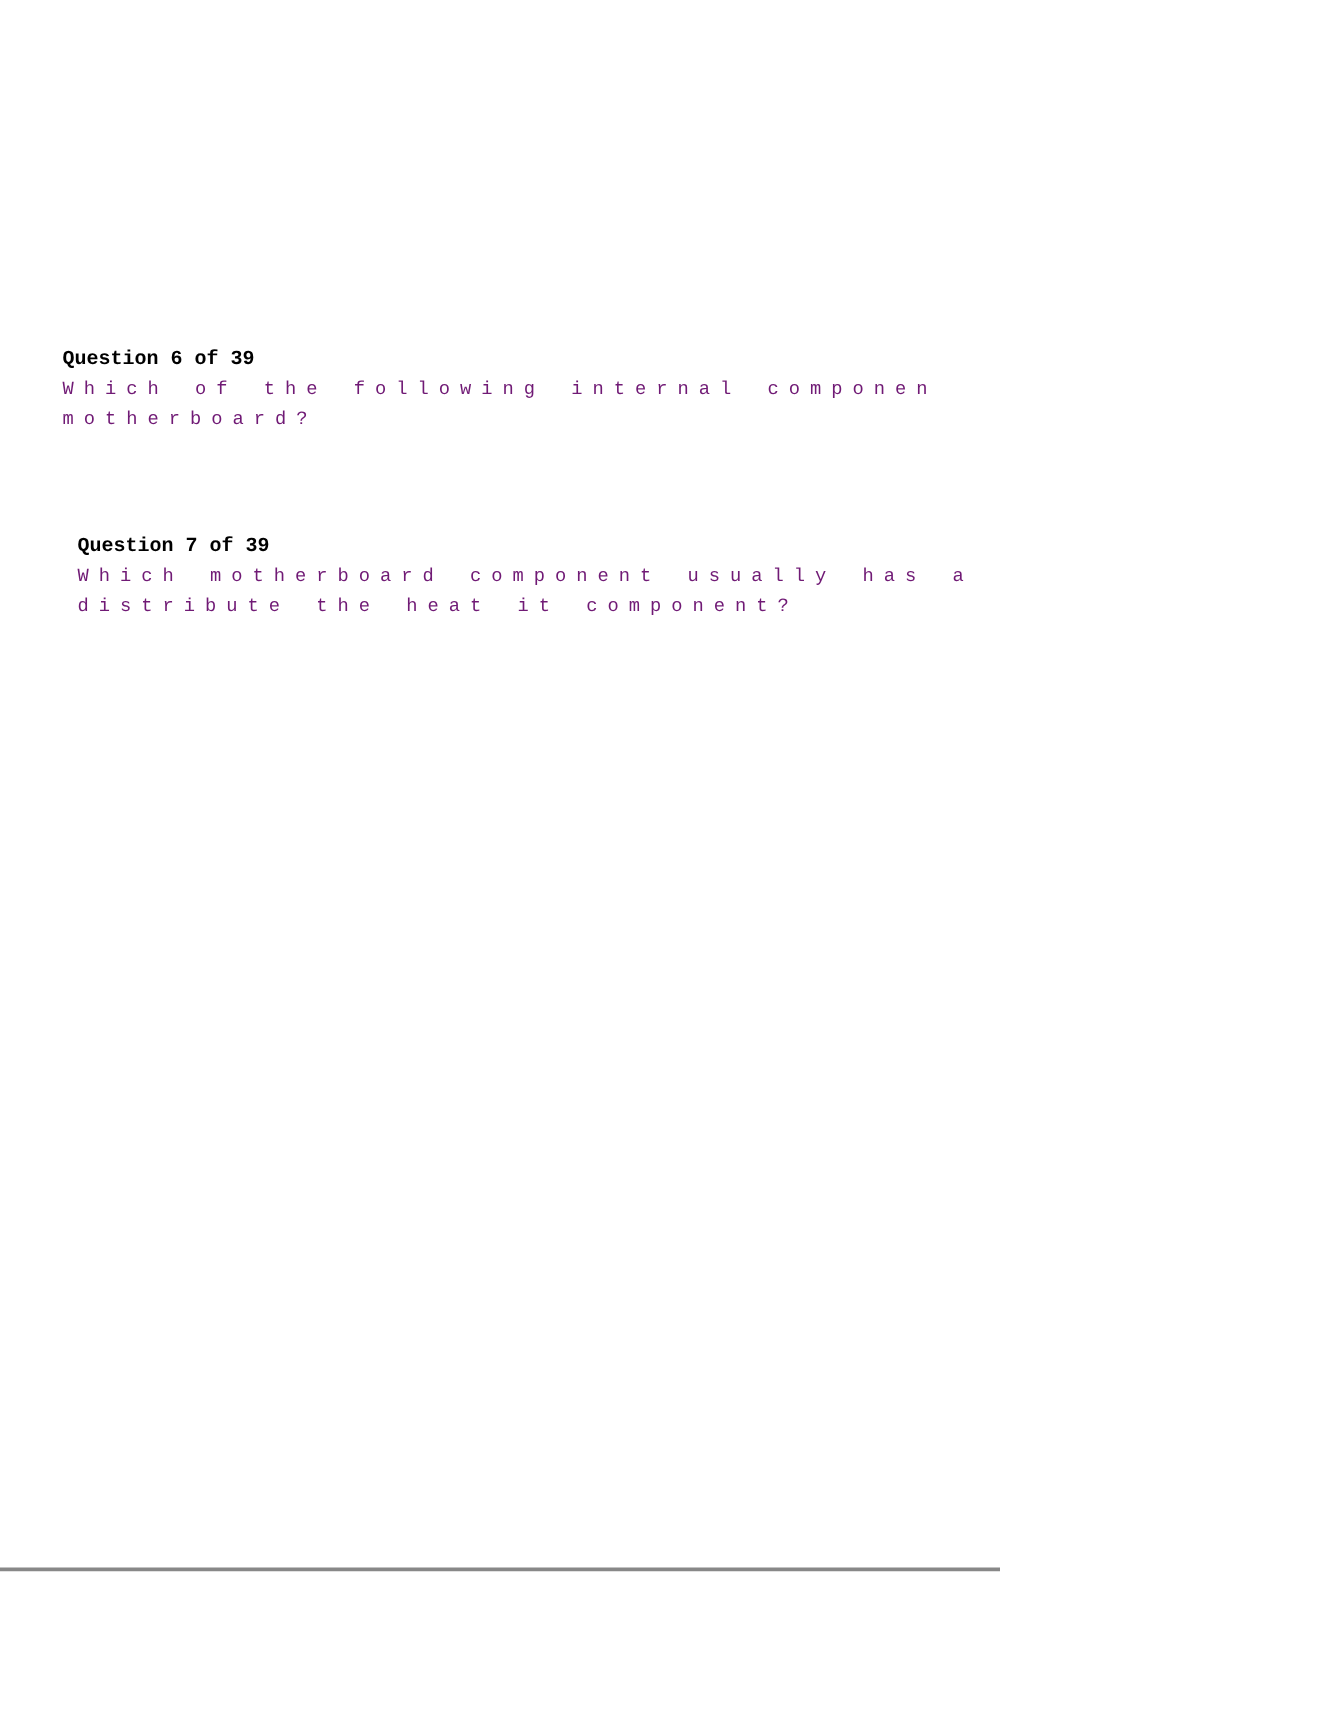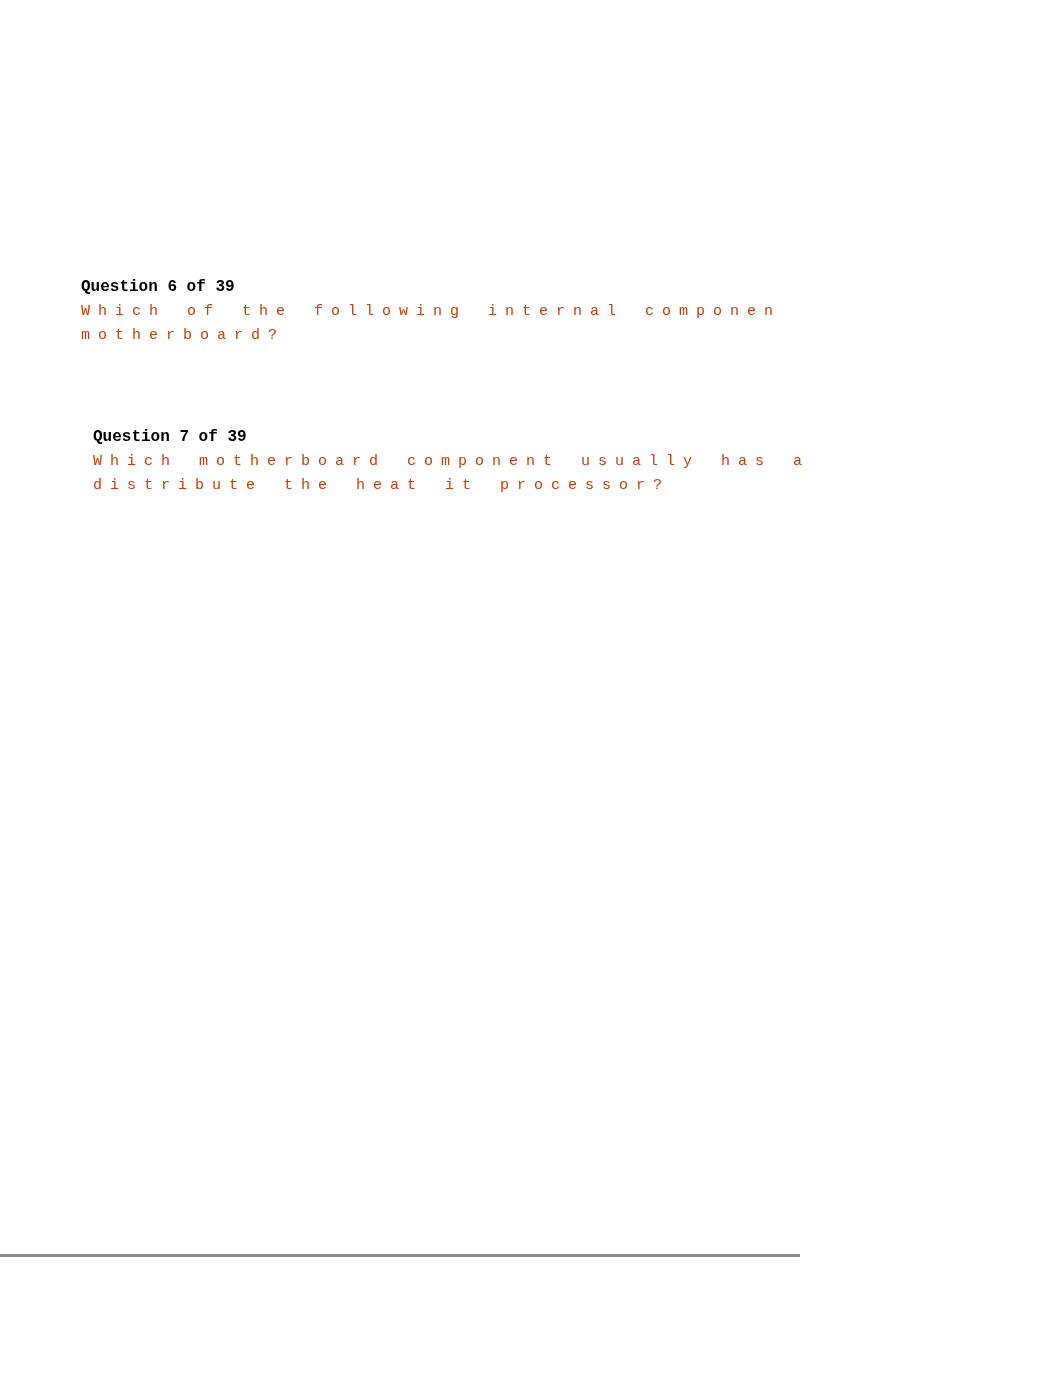--- a/index.html
+++ b/index.html
@@ -19,21 +19,21 @@
 
     .page-container {
       width: 1062px;
       min-height: 1377px;
       background: #ffffff;
       padding: 0;
       position: relative;
     }
 
     .question-block {
-      padding-left: 81px;
+      padding-left: 50px;
       padding-right: 40px;
     }
 
     .question-6-block {
       padding-top: 278px;
     }
 
     .question-7-block {
       padding-top: 80px;
       margin-left: 12px;
@@ -49,21 +49,21 @@
       font-size: 16px;
       color: #000000;
       margin-bottom: 4px;
       letter-spacing: 0px;
     }
 
     .question-text {
       font-family: 'Courier New', Courier, monospace;
       font-weight: normal;
       font-size: 15px;
-      color: #c2410c;
+      color: #701a75;
       letter-spacing: 8px;
       word-spacing: 4px;
       line-height: 1.6;
     }
 
     .bottom-bar {
       position: absolute;
       bottom: 120px;
       left: 0;
       width: 800px;
@@ -81,21 +81,21 @@
     <div class="question-text">
       <span>Which  of  the  following  internal  componen</span><br>
       <span>motherboard?</span>
     </div>
   </div>
 
   <div class="question-block question-7-block">
     <div class="question-label">Question 7 of 39</div>
     <div class="question-text">
       <span>Which  motherboard  component  usually  has  a</span><br>
-      <span>distribute  the  heat  it  processor?</span>
+      <span>distribute  the  heat  it  component?</span>
     </div>
   </div>
 
   <div class="question-block question-8-block">
   </div>
 
   <div class="bottom-bar"></div>
 
 </div>
 

